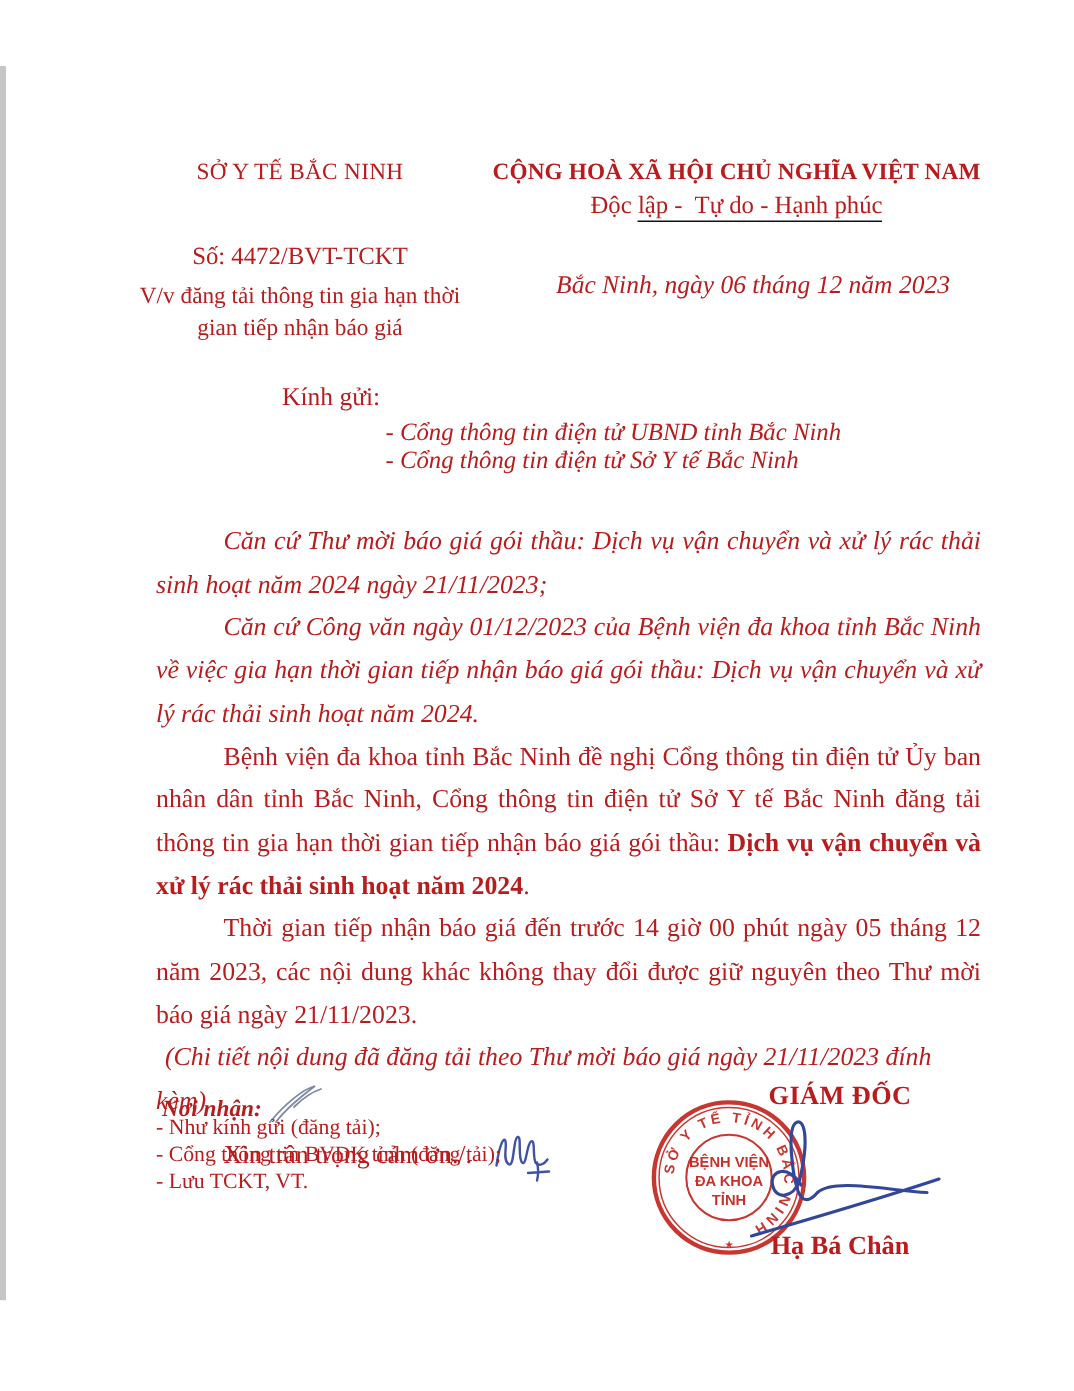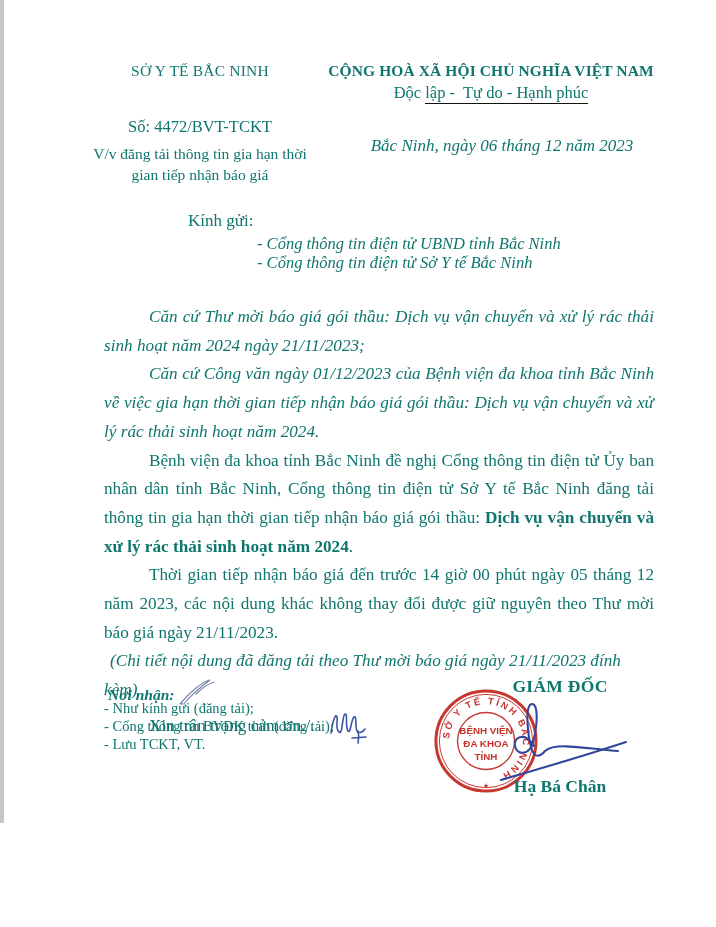--- a/index.html
+++ b/index.html
@@ -1,22 +1,23 @@
 <!DOCTYPE html>
 <html><head>
 <meta charset="utf-8">
 <style>
   html,body{margin:0;padding:0;background:#ffffff;}
   .page{
     position:relative;
     width:716px;height:823px;
     background:#ffffff;
     font-family:"Liberation Serif","DejaVu Serif",serif;
-    color:#0f766e;
+    color:#b91c1c;
     overflow:hidden;
+    margin-top:44px;
   }
   .edge-left{position:absolute;left:0;top:0;width:4px;height:927px;background:#c6c6c6;}
   .edge-bottom{position:absolute;left:0;top:919px;width:716px;height:2px;background:#d8d8d8;}
 
   .abs{position:absolute;}
 
   
   .hdr-left{left:58px;top:62px;width:284px;text-align:center;}
   .org-parent{font-size:15.5px;letter-spacing:.2px;}
   .org-name{font-size:15.5px;font-weight:bold;margin-top:2px;letter-spacing:.2px;}

